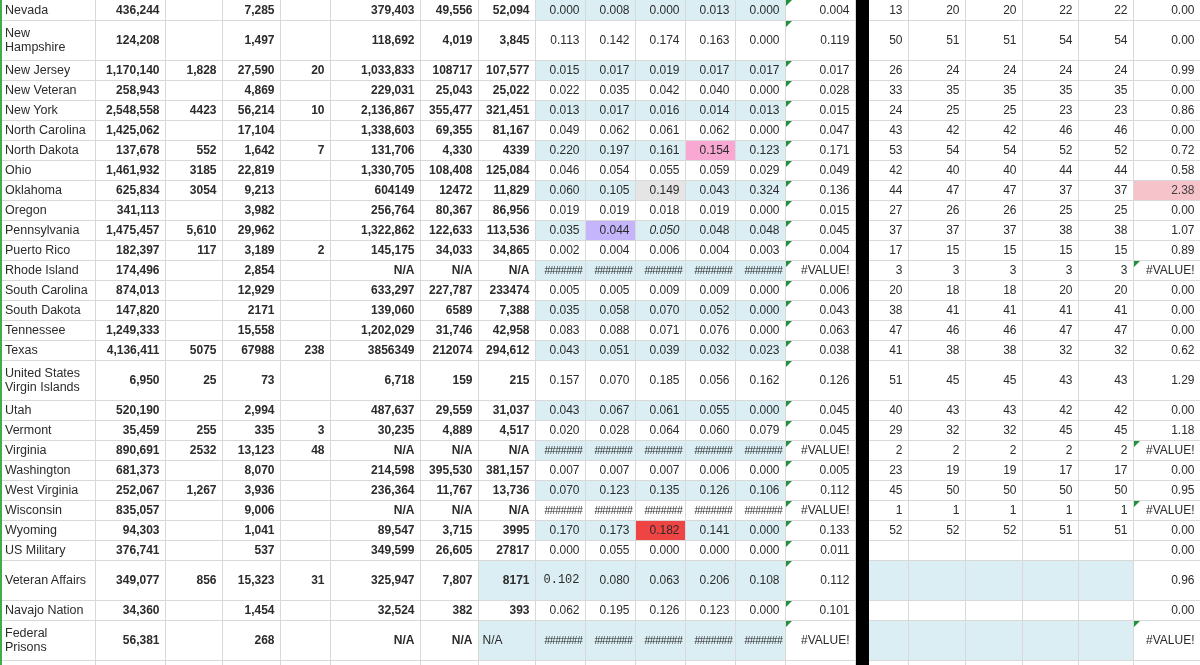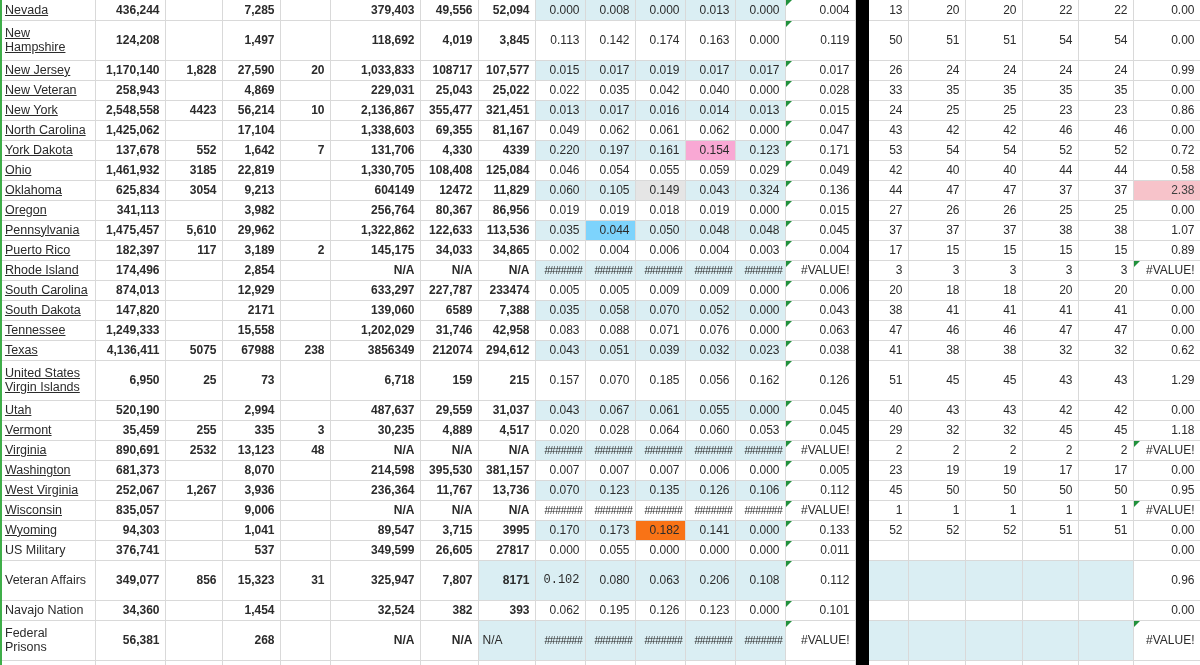--- a/index.html
+++ b/index.html
@@ -26,21 +26,21 @@
   }
   tr.r20{height:20px;}
   tr.r40{height:40px;}
   td.state{
     text-align:left;
     padding:0 2px 0 5px;
     font-size:12.5px;
     line-height:1.15;
   }
   td.state.wrap{white-space:normal;}
-  td.state .lnk{text-decoration:underline;}
+  td.state .lnk{}
   td.num{font-weight:bold;}
   td.h-left{text-align:left;font-weight:normal;padding-left:4px;}
   td.band{background:#daeef3;}
   td.hash{font-size:10.5px;letter-spacing:-0.4px;padding:0 2px;}
   td.pink{background:#f7c3ca;color:#3f3f3f;}
   td.bar{background:#000;border-right:1px solid #000;border-bottom:1px solid #000;padding:0;}
   .tri{
     position:absolute;top:0;left:0;width:0;height:0;
     border-top:6px solid #21913c;
     border-right:6px solid transparent;
@@ -208,21 +208,21 @@
           <td>0.047<span class="tri" style="border-top-color: rgb(33, 145, 60);"></span></td>
           <td class="bar"></td>
           <td>43</td>
           <td>42</td>
           <td>42</td>
           <td>46</td>
           <td>46</td>
           <td>0.00</td>
         </tr>
         <tr class="r20">
-          <td class="state"><span class="lnk">York Dakota</span></td>
+          <td class="state"><span class="lnk">North Dakota</span></td>
           <td class="num">137,678</td>
           <td class="num">552</td>
           <td class="num">1,642</td>
           <td class="num">7</td>
           <td class="num">131,706</td>
           <td class="num">4,330</td>
           <td class="num">4339</td>
           <td class="band" style="background: rgb(218, 238, 243);">0.220</td>
           <td class="band" style="background: rgb(218, 238, 243);">0.197</td>
           <td class="band" style="background: rgb(218, 238, 243);">0.161</td>
@@ -309,22 +309,22 @@
         <tr class="r20">
           <td class="state"><span class="lnk">Pennsylvania</span></td>
           <td class="num">1,475,457</td>
           <td class="num">5,610</td>
           <td class="num">29,962</td>
           <td class="num"></td>
           <td class="num">1,322,862</td>
           <td class="num">122,633</td>
           <td class="num">113,536</td>
           <td class="band" style="background: rgb(218, 238, 243);">0.035</td>
-          <td class="band" style="background: #7dd3fc;">0.044</td>
-          <td class="band" style="background: rgb(218, 238, 243);">0.050</td>
+          <td class="band" style="background: #c4b5fd;">0.044</td>
+          <td class="band" style="background: rgb(218, 238, 243); font-style: italic;">0.050</td>
           <td class="band" style="background: rgb(218, 238, 243);">0.048</td>
           <td class="band" style="background: rgb(218, 238, 243);">0.048</td>
           <td>0.045<span class="tri" style="border-top-color: rgb(33, 145, 60);"></span></td>
           <td class="bar"></td>
           <td>37</td>
           <td>37</td>
           <td>37</td>
           <td>38</td>
           <td>38</td>
           <td>1.07</td>
@@ -519,21 +519,21 @@
           <td class="num">255</td>
           <td class="num">335</td>
           <td class="num">3</td>
           <td class="num">30,235</td>
           <td class="num">4,889</td>
           <td class="num">4,517</td>
           <td>0.020</td>
           <td>0.028</td>
           <td>0.064</td>
           <td>0.060</td>
-          <td>0.053</td>
+          <td>0.079</td>
           <td>0.045<span class="tri" style="border-top-color: rgb(33, 145, 60);"></span></td>
           <td class="bar"></td>
           <td>29</td>
           <td>32</td>
           <td>32</td>
           <td>45</td>
           <td>45</td>
           <td>1.18</td>
         </tr>
         <tr class="r20">
@@ -632,21 +632,21 @@
           <td class="state"><span class="lnk">Wyoming</span></td>
           <td class="num">94,303</td>
           <td class="num"></td>
           <td class="num">1,041</td>
           <td class="num"></td>
           <td class="num">89,547</td>
           <td class="num">3,715</td>
           <td class="num">3995</td>
           <td class="band" style="background: rgb(218, 238, 243);">0.170</td>
           <td class="band" style="background: rgb(218, 238, 243);">0.173</td>
-          <td class="band" style="background: #f97316; margin-top: 48px;">0.182</td>
+          <td class="band" style="background: #ef4444; margin-top: 48px;">0.182</td>
           <td class="band" style="background: rgb(218, 238, 243);">0.141</td>
           <td class="band" style="background: rgb(218, 238, 243);">0.000</td>
           <td>0.133<span class="tri" style="border-top-color: rgb(33, 145, 60);"></span></td>
           <td class="bar"></td>
           <td>52</td>
           <td>52</td>
           <td>52</td>
           <td>51</td>
           <td>51</td>
           <td>0.00</td>

